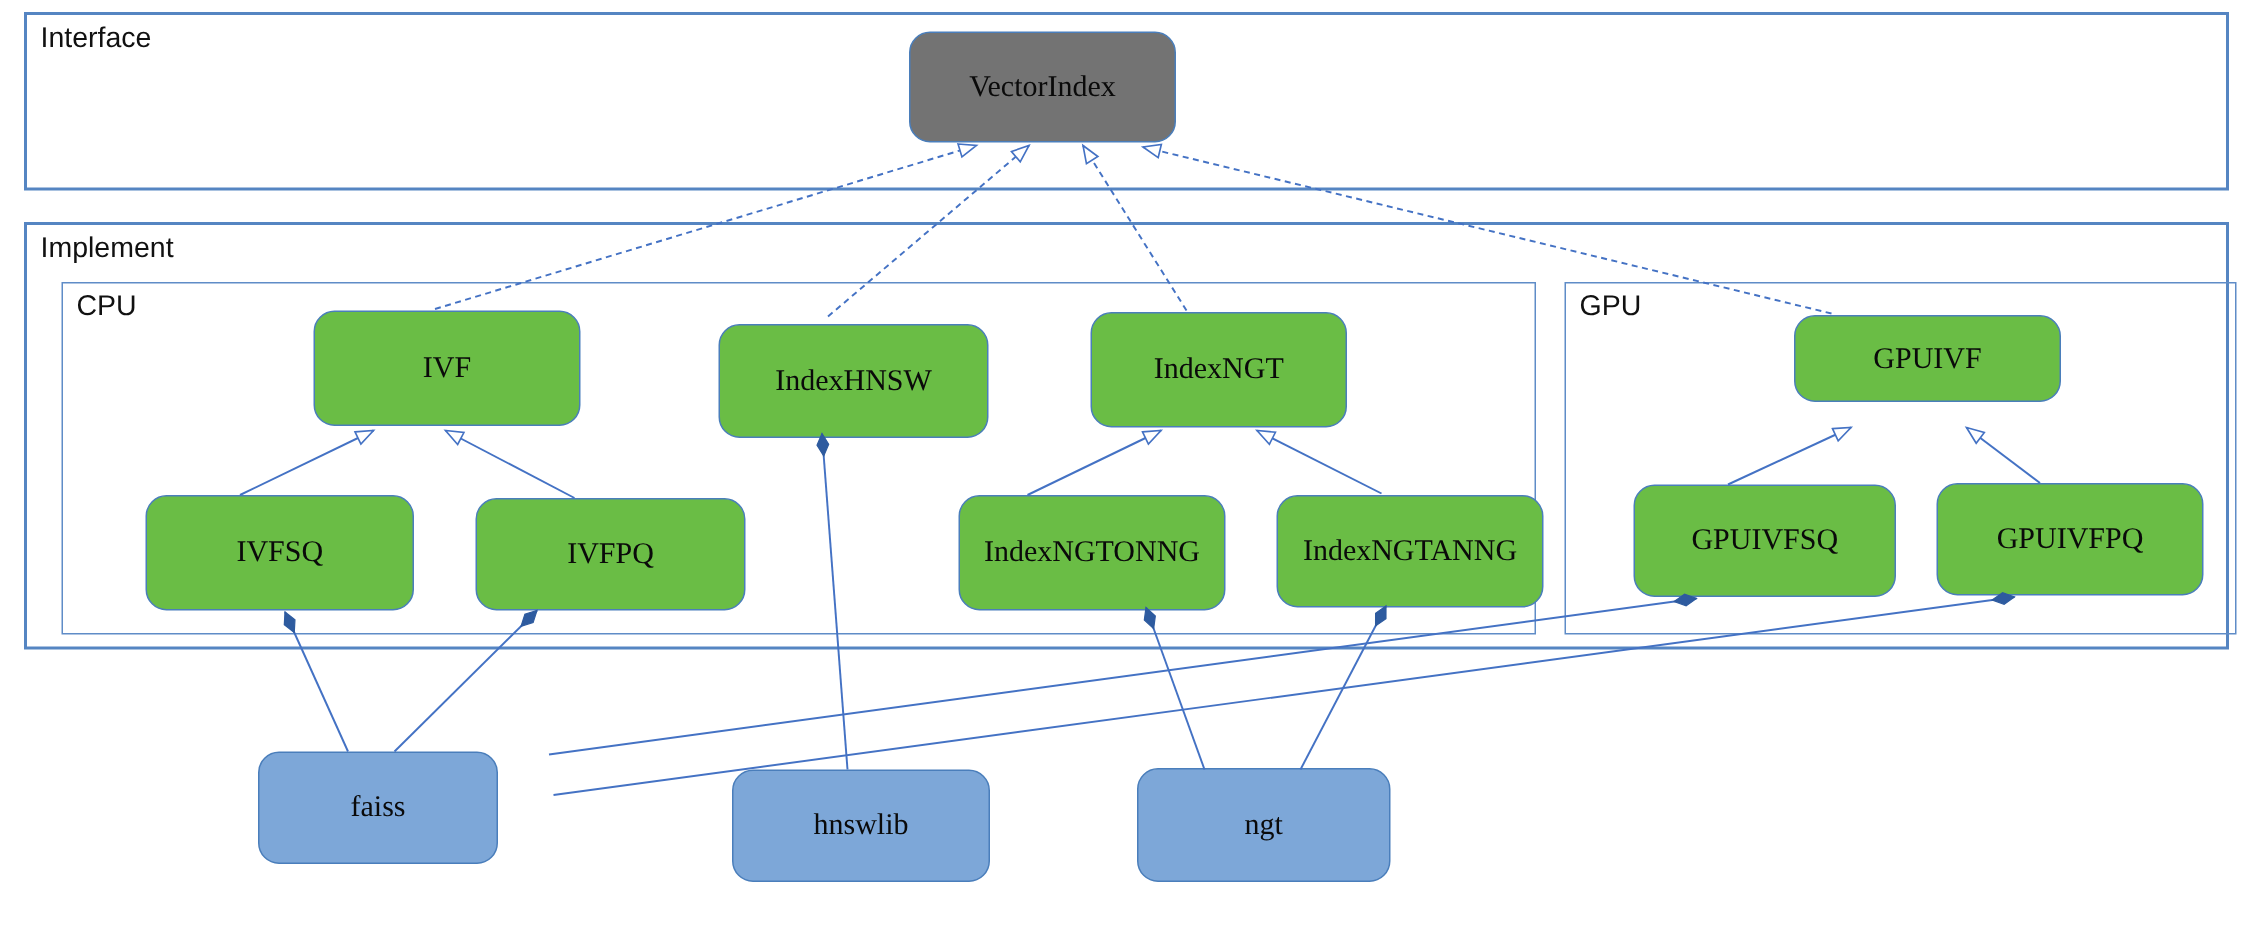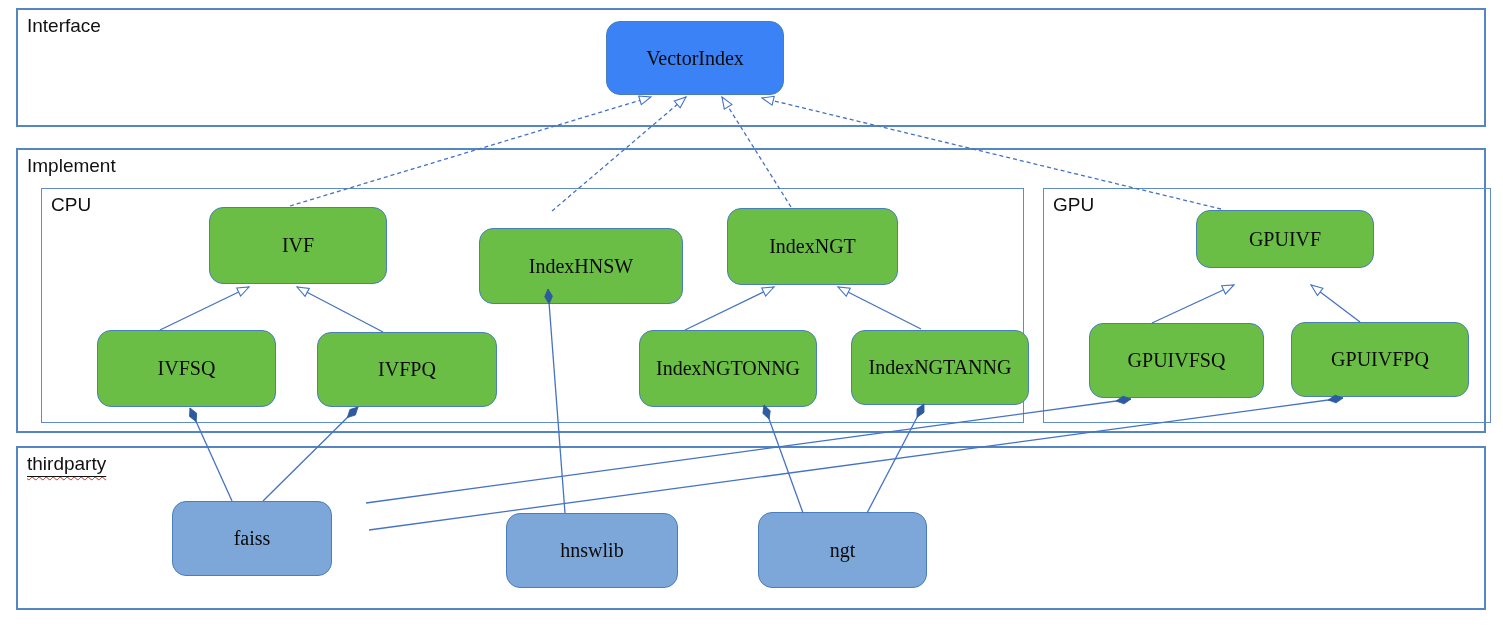--- a/index.html
+++ b/index.html
@@ -21,21 +21,21 @@
     text-underline-offset:6px;text-decoration-thickness:1px;
   }
   .squiggle .plain-underline{text-decoration:underline solid #111;text-decoration-thickness:1px;}
   .node{
     position:absolute;display:flex;align-items:center;justify-content:center;
     border:1.6px solid #4a7ebb;border-radius:14px;box-sizing:border-box;
     font-family:"Liberation Serif",serif;font-size:20px;color:#0a0a0a;
     z-index:2;text-align:center;
   }
   .node.green{background:#6abd45;margin-left:24px;}
-  .node.pink{background:#3b82f6;}
+  .node.pink{background:#737373;}
   .node.blue{background:#7da7d8;}
   svg.edges{position:absolute;left:0;top:0;z-index:3;pointer-events:none;}
   svg.edges line{stroke:#4472c4;stroke-width:1.3px;}
   svg.edges line.realization{stroke-dasharray:4 3;}
 </style>
 </head>
 <body>
 
 <div class="canvas">
 
@@ -48,33 +48,30 @@
   </div>
 
   <div class="container inner" style="left:41px;top:188px;width:983px;height:235px">
     <span class="container-label">CPU</span>
   </div>
 
   <div class="container inner" style="left:1043px;top:188px;width:448px;height:235px">
     <span class="container-label">GPU</span>
   </div>
 
-  <div class="container" style="left:16px;top:446px;width:1470px;height:164px">
-    <span class="container-label squiggle"><span class="plain-underline">thirdparty</span></span>
-  </div>
 
   <div class="node pink" style="left:606px;top:21px;width:178px;height:74px">
     <span>VectorIndex</span>
   </div>
 
   <div class="node green" style="left:185px;top:207px;width:178px;height:77px">
     <span>IVF</span>
   </div>
 
-  <div class="node green" style="left:455px;top:228px;width:204px;height:76px">
+  <div class="node green" style="left:455px;top:216px;width:180px;height:76px">
     <span>IndexHNSW</span>
   </div>
 
   <div class="node green" style="left:703px;top:208px;width:171px;height:77px">
     <span>IndexNGT</span>
   </div>
 
   <div class="node green" style="left:1172px;top:210px;width:178px;height:58px">
     <span>GPUIVF</span>
   </div>
@@ -100,21 +97,21 @@
   </div>
 
   <div class="node green" style="left:1267px;top:322px;width:178px;height:75px">
     <span>GPUIVFPQ</span>
   </div>
 
   <div class="node blue" style="left:172px;top:501px;width:160px;height:75px">
     <span>faiss</span>
   </div>
 
-  <div class="node blue" style="left:506px;top:513px;width:172px;height:75px">
+  <div class="node blue" style="left:488px;top:513px;width:172px;height:75px">
     <span>hnswlib</span>
   </div>
 
   <div class="node blue" style="left:758px;top:512px;width:169px;height:76px">
     <span>ngt</span>
   </div>
 
   <svg class="edges" width="1503" height="628" viewBox="0 0 1503 628">
     <defs>
       <marker id="mTri" markerUnits="userSpaceOnUse" markerWidth="16" markerHeight="13" refX="13" refY="5.5" orient="auto">

